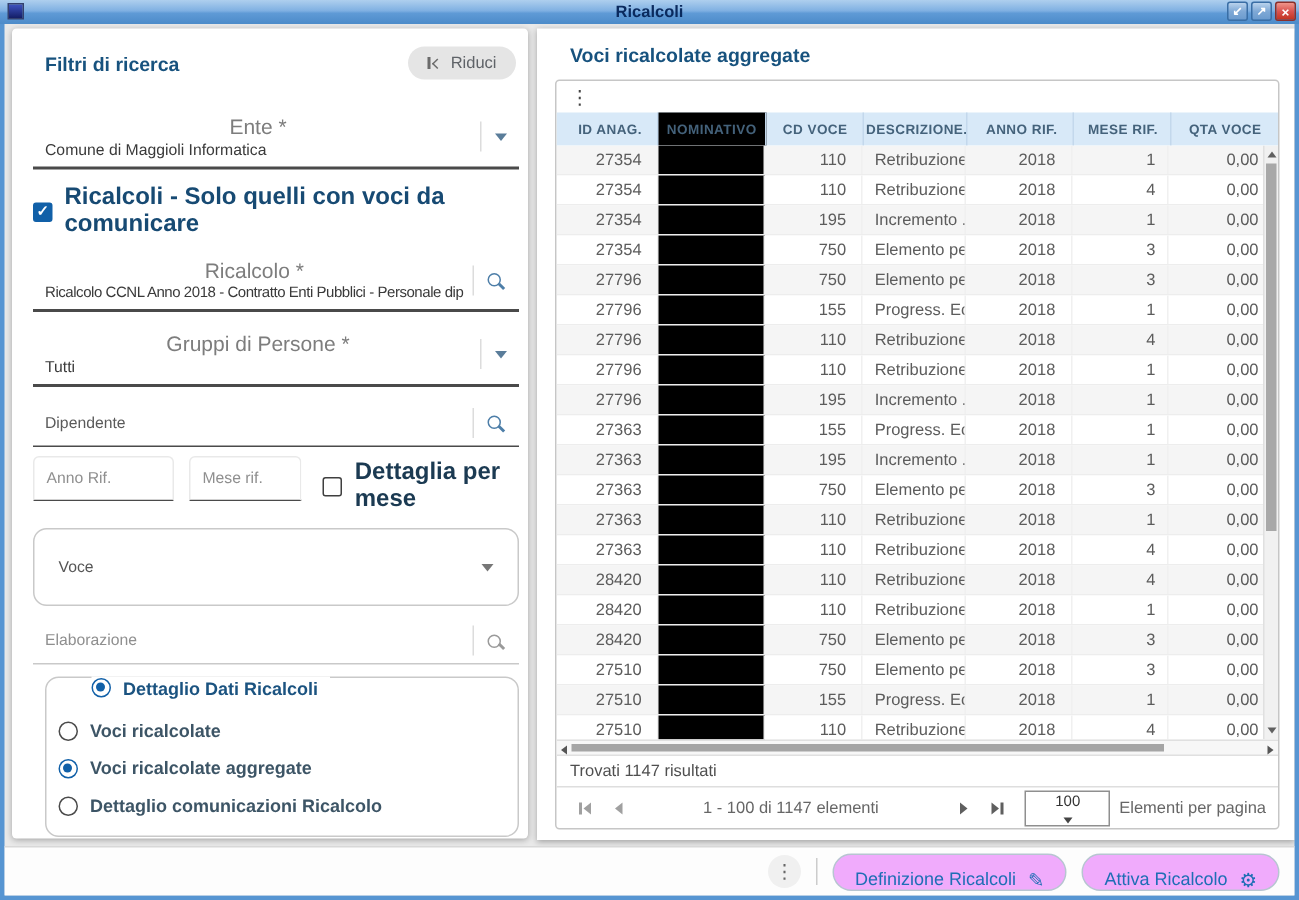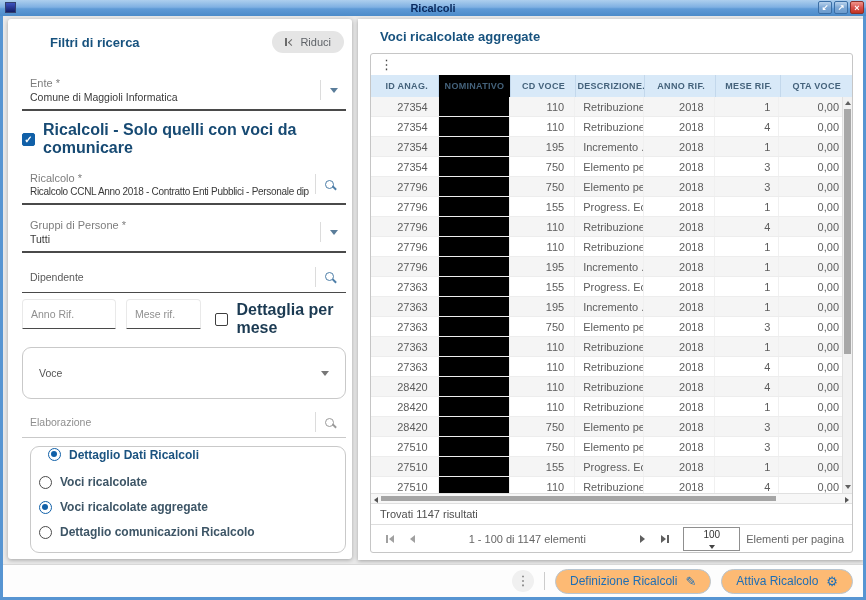--- a/index.html
+++ b/index.html
@@ -23,34 +23,34 @@
   
   .content { position:absolute; top:16px; left:3px; right:3px; bottom:3px; background:#e9e9e9; overflow:hidden; }
 
   .leftcard { position:absolute; left:5px; top:3px; width:344px; height:540px; background:#fff;
     border-radius:3px; box-shadow:0 1px 4px rgba(0,0,0,.3); overflow:hidden; }
   .rightcard { position:absolute; left:355px; top:3px; right:0; height:541px; background:#fff;
     box-shadow:0 1px 4px rgba(0,0,0,.3); }
 
   
   .lp-header { display:flex; align-items:center; justify-content:space-between; padding:12px 8px 10px 22px; }
-  .panel-title { font-size:13px; font-weight:bold; color:#17527e;margin-left:20px; }
+  .panel-title { font-size:13px; font-weight:bold; color:#17527e; }
   .riduci-btn { display:flex; align-items:center; gap:6px; background:#e5e5e5; border-radius:14px;
     padding:5px 13px; font-size:11px; color:#5f6368; }
   .collapse-icon { display:flex; align-items:center; gap:2px; }
   .cbar { width:2px; height:8px; background:#6b6b6b; }
   .chev { width:5px; height:5px; border-left:1.5px solid #6b6b6b; border-bottom:1.5px solid #6b6b6b;
     transform:rotate(45deg); }
 
   .field { display:flex; align-items:center; border-bottom:2px solid #4a4a4a;
     padding:3px 8px 5px 8px; margin:10px 6px 0 14px; min-height:38px; background:#fff; }
   .field.single { min-height:30px; border-bottom-width:1.5px; }
   .field.disabled { border-bottom:1px solid #c9c9c9; min-height:28px; }
   .fcol { flex:1; display:flex; flex-direction:column; gap:2px; min-width:0; }
-  .flabel { font-size:11px; color:#7d7d7d; }
+  .flabel { font-size:14px; color:#7d7d7d;text-align:center; }
   .fvalue { font-size:10.5px; color:#3a3a3a; white-space:nowrap; overflow:hidden; }
   .fvalue.tight { letter-spacing:-0.3px; font-size:10px; }
   .fplaceholder { font-size:10.5px; color:#5a5a5a; }
   .fplaceholder.gray { color:#8f8f8f; }
   .fsep { width:1px; height:20px; background:#dcdcdc; margin:0 9px 0 6px; }
 
   .caret { width:0; height:0; border-left:4px solid transparent; border-right:4px solid transparent;
     border-top:5px solid #5a7d9a; }
   .caret.gray { border-top-color:#777; }
   .search-icon { position:relative; width:9px; height:9px; border:1.5px solid #4d7ea8; border-radius:50%;
@@ -80,21 +80,21 @@
 
   .radio-row { display:flex; align-items:center; gap:8px; min-height:16px; }
   .radio { width:13px; height:13px; border:1.5px solid #4a4a4a; border-radius:50%; flex:none; position:relative; background:#fff; }
   .radio.on { border-color:#1160a8; }
   .radio.on::after { content:""; position:absolute; left:2px; top:2px; width:6px; height:6px;
     border-radius:50%; background:#1160a8; }
   .rlabel { font-size:12px; font-weight:bold; color:#1b5380; }
   .rlabel.inner { color:#3d5566; font-weight:bold; }
   .rgroup1 { margin:14px 6px 0 31px; }
   .fieldset { border:1px solid #c9c9c9; border-radius:9px; margin:8px 6px 0 22px; padding:0 8px 12px 8px; }
-  .fieldset .legend { display:inline-flex; background:#fff; padding:0 8px 0 0; margin:-8px 0 0 9px; position:relative; }
+  .fieldset .legend { display:inline-flex; background:#fff; padding:0 8px 0 0; margin:-8px 0 0 22px; position:relative; }
   .fieldset .radio-row.item { margin-top:9px; }
 
   
   .rp-title { padding:10px 0 0 22px; font-size:13px; font-weight:bold; color:#17527e; }
   .tablecard { position:absolute; left:12px; top:34px; width:483px; height:500px; border:1px solid #c6c6c6;
     border-radius:3px; display:flex; flex-direction:column; overflow:hidden; background:#fff; }
   .ttoolbar { height:21px; display:flex; align-items:center; padding-left:9px; flex:none; }
   .kebab { font-size:13px; color:#444; line-height:1; }
 
   .thead { display:flex; height:22px; background:#d8e9f8; flex:none; }
@@ -143,22 +143,22 @@
     color:#333; background:#fff;flex-direction:column; }
   .psel .caret { border-top-color:#444; border-left-width:3.5px; border-right-width:3.5px; border-top-width:4px; }
   .pg-label { font-size:11px; color:#666; }
 
   
   .bottombar { position:absolute; left:0; right:0; bottom:0; height:33px; background:#fdfdfd;
     border-top:1px solid #d8d8d8; display:flex; align-items:center; justify-content:flex-end; gap:10px; padding-right:10px; }
   .morebtn { width:22px; height:22px; border-radius:50%; background:#f0f0f0; color:#666; font-size:13px;
     text-align:center; line-height:21px; }
   .vbar { width:1px; height:18px; background:#ccc; }
-  .pill { display:flex; align-items:center; gap:8px; height:25px; border:1px solid #b7c5d1; border-radius:14px;
-    background:#fdba74; color:#1e6eb5; font-size:12px; padding:0 14px; }
+  .pill { display:flex; align-items:flex-end; gap:8px; height:25px; border:1px solid #b7c5d1; border-radius:14px;
+    background:#f0abfc; color:#1e6eb5; font-size:12px; padding:0 14px; }
   .pill .picon { font-size:13px; line-height:1; }
 </style>
 </head>
 <body>
 
 <div class="window">
   <div class="titlebar">
     <span class="app-icon"></span>
     <span class="title">Ricalcoli</span>
     <span class="winbtns">

